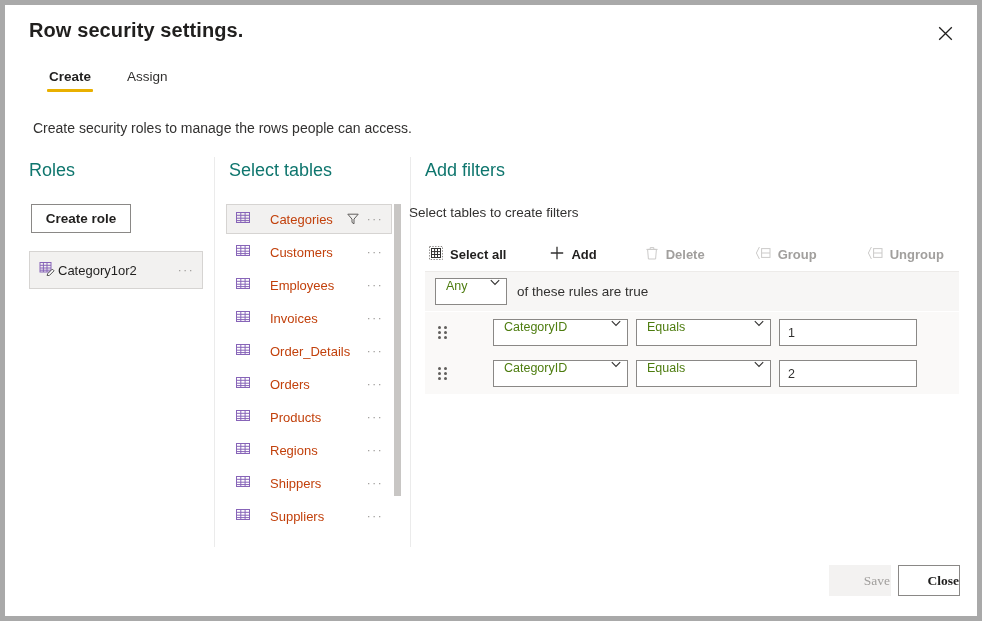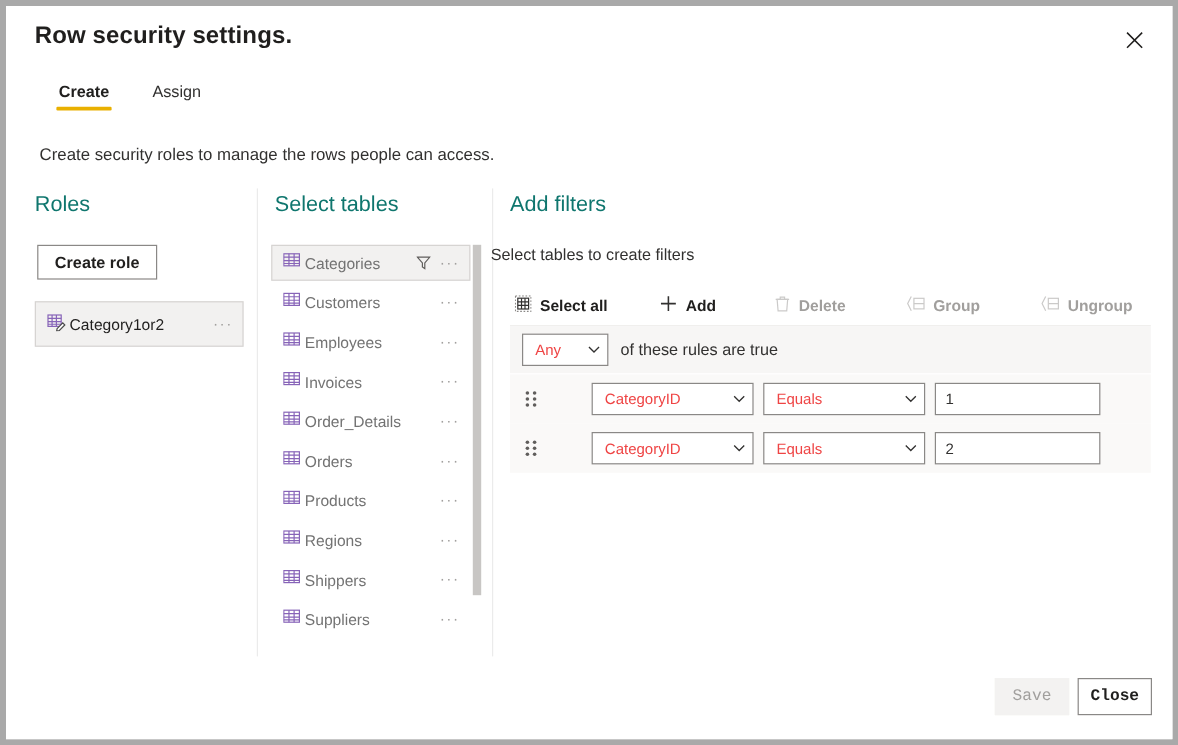--- a/index.html
+++ b/index.html
@@ -165,22 +165,22 @@
     cursor: pointer;
     background: transparent;
     border: 1px solid transparent;
   }
   .table-item.selected {
     background: #f2f1f0;
     border: 1px solid #d6d4d2;
   }
   .table-item .t-label {
     font-size: 13px;
-    color: #737373;
-    margin-left: 4px;
+    color: #c2410c;
+    margin-left: 20px;
     flex: 1;
     white-space: nowrap;
   }
   .funnel { margin-right: 7px; display: flex; align-items: center; }
 
   .scrollbar-track {
     position: absolute;
     left: 389px; top: 197px;
     width: 7px; height: 345px;
     background: #ffffff;
@@ -256,24 +256,24 @@
     margin-left: 10px;
   }
 
   .sel {
     position: relative;
     box-sizing: border-box;
     background: #ffffff;
     border: 1px solid #8a8886;
     height: 27px;
     display: flex;
-    align-items: center;
+    align-items: flex-start;
     padding: 0 6px 0 10px;
     font-size: 12.5px;
-    color: #ef4444;
+    color: #4d7c0f;
     cursor: pointer;
   }
   .sel .sv { flex: 1; white-space: nowrap; }
   .sel .chev { margin-left: 6px; display: flex; align-items: center; }
 
   .rule-row {
     position: absolute;
     left: 420px;
     width: 534px; height: 41px;
     background: #faf9f8;
@@ -307,25 +307,26 @@
     color: #323130;
     padding: 0 8px;
     outline: none;
   }
 
   
   .footer-btn {
     position: absolute;
     box-sizing: border-box;
     height: 31px;
-    font-family: Liberation Mono, monospace;
+    font-family: Liberation Serif, serif;
     font-size: 13.5px;
     font-weight: bold;
     cursor: pointer;
     padding: 0;
+    text-align: right;
   }
   #save-button {
     left: 824px; top: 560px;
     width: 62px;
     background: #f3f2f1;
     border: 1px solid #f3f2f1;
     color: #a19f9d;
     font-weight: normal;
     cursor: default;
   }

